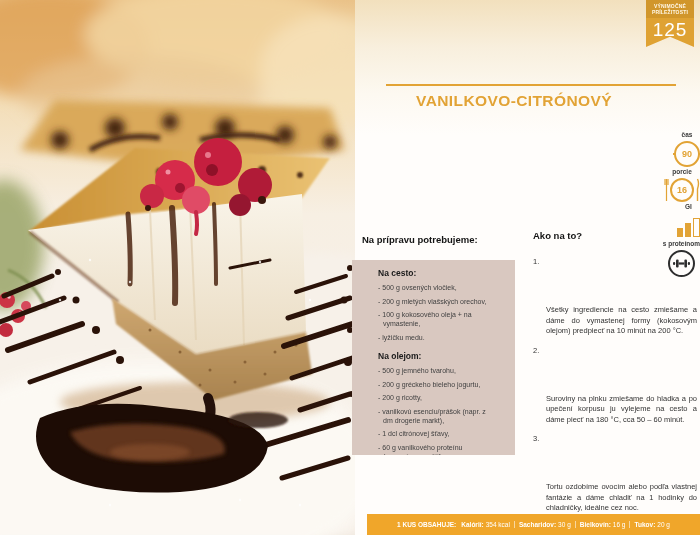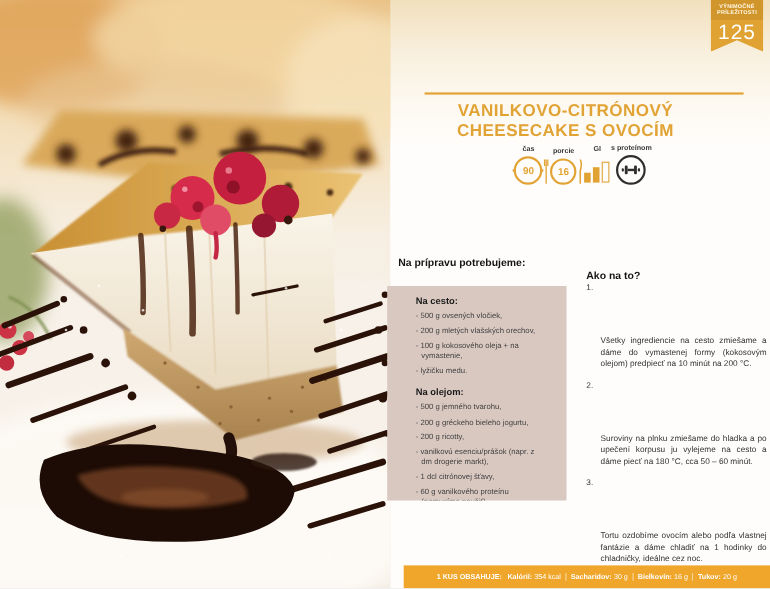--- a/index.html
+++ b/index.html
@@ -36,21 +36,21 @@
     background:var(--accent,#e2a335);
   }
   .title {
     position:absolute; left:344px; top:92px; width:340px;
     text-align:center; color:var(--accent,#e2a335);
     font-weight:bold; font-size:15.5px; line-height:1.2; letter-spacing:.4px;
   }
   
   .badges {
     position:absolute; left:360px; top:131px; width:340px;
-    display:flex; justify-content:center; align-items:flex-end; gap:1px;
+    display:flex; justify-content:center; align-items:flex-end; gap:1px;flex-direction:column;
   }
   .badge { display:flex; flex-direction:column; align-items:center; }
   .badge-label { font-size:6.5px; font-weight:bold; color:#3a3a3a; margin-bottom:3px; }
   .icon-circle {
     width:26px; height:26px; border:2px solid var(--accent,#e2a335); border-radius:50%;
     display:flex; align-items:center; justify-content:center;
     color:var(--accent,#e2a335); font-size:9px; font-weight:bold;
   }
   .clock-wrap { position:relative; }
   .clock-wrap::before, .clock-wrap::after {
@@ -63,21 +63,21 @@
   .gi-b1 { width:6px; height:9px;  background:var(--accent,#e2a335); }
   .gi-b2 { width:6px; height:14px; background:var(--accent,#e2a335); }
   .gi-b3 { width:7px; height:19px; border:1.5px solid var(--accent,#e2a335); }
   .dark-circle {
     width:27px; height:27px; border:2px solid #2e2e2e; border-radius:50%;
     display:flex; align-items:center; justify-content:center;
   }
   
   .col-heading { position:absolute; font-size:9.5px; font-weight:bold; color:#141414; }
   #heading-ingredients { left:362px; top:234px; }
-  #heading-steps { left:533px; top:246px; }
+  #heading-steps { left:533px; top:230px; }
   .ingredients-box {
     position:absolute; left:352px; top:260px; width:163px; height:195px;
     background:var(--box,#d9c8c0); padding:8px 26px; overflow:hidden;
   }
   .ing-title { font-size:8.5px; font-weight:bold; color:#1a1a1a; margin-bottom:5px; }
   .ing-section + .ing-section { margin-top:9px; }
   .ing-item {
     font-size:7px; color:#3f3f3f; line-height:1.3; margin-bottom:4.5px;
     padding-left:5px; text-indent:-5px;
   }
@@ -273,21 +273,20 @@
     <div class="ribbon-cat">
       <div>VÝNIMOČNÉ</div>
       <div>PRÍLEŽITOSTI</div>
     </div>
     <div class="ribbon-num">125</div>
   </div>
 
   <div class="title-rule"></div>
   <h1 class="title">
     <span style="display:block">VANILKOVO-CITRÓNOVÝ</span>
-    <span style="display:block">CHEESECAKE S OVOCÍM</span>
   </h1>
 
   <div class="badges">
     <div class="badge">
       <span class="badge-label">čas</span>
       <span class="clock-wrap">
         <span class="icon-circle">
             <span>90</span>
           </span>
       </span>

